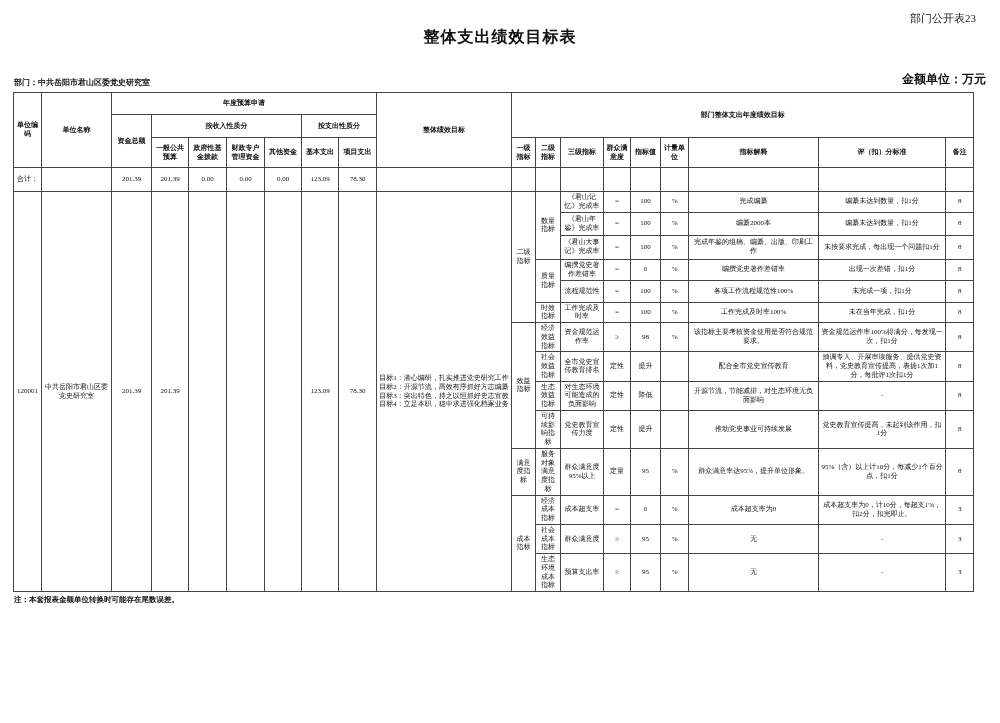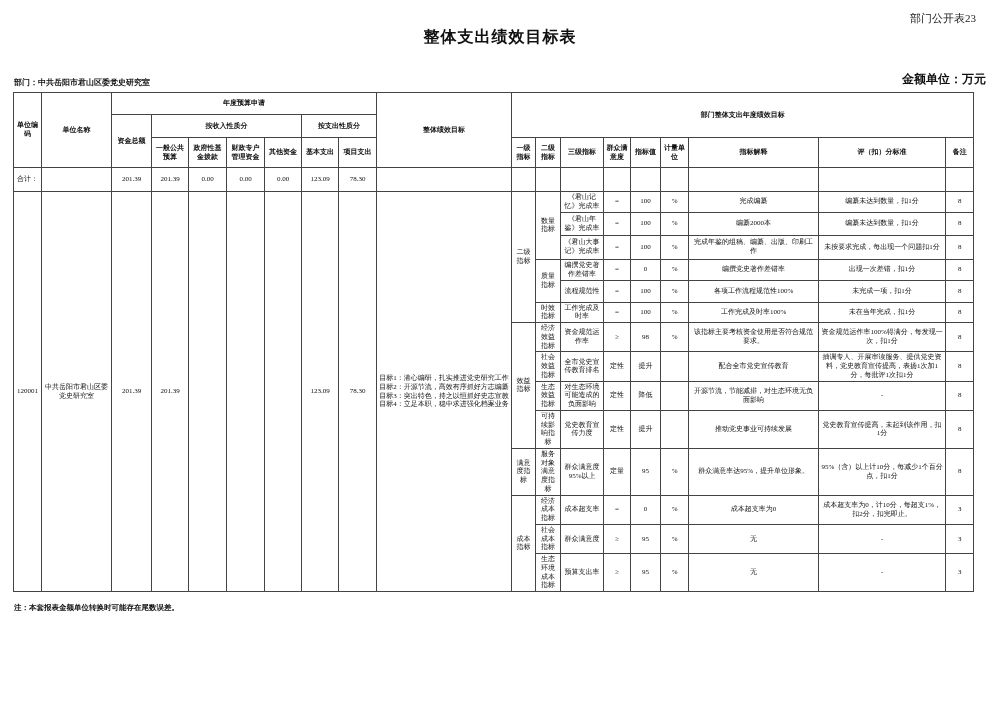--- a/index.html
+++ b/index.html
@@ -20,21 +20,21 @@
     border:1px solid #444;padding:1px 2px;vertical-align:middle;
     font-size:7px;line-height:1.25;text-align:center;word-break:break-all;
     overflow:hidden;
   }
   table.main th{font-weight:bold;}
   th.big{font-size:7.5px;}
   td.l{text-align:left;}
   td.r{text-align:right;}
   td.small{font-size:6.5px;line-height:1.18;}
   td.goals{text-align:left;font-size:6.5px;line-height:1.3;padding:2px 3px;}
-  .footnote{margin:11px 0 0 14px;font-size:7.5px;font-weight:bold;}
+  .footnote{margin:3px 0 0 14px;font-size:7.5px;font-weight:bold;}
 </style>
 </head>
 <body>
 
 <div class="corner">部门公开表23</div>
 <div class="title">整体支出绩效目标表</div>
 
 <div class="meta">
   <span class="dept">部门：中共岳阳市君山区委党史研究室</span>
   <span class="unit">金额单位：万元</span>

